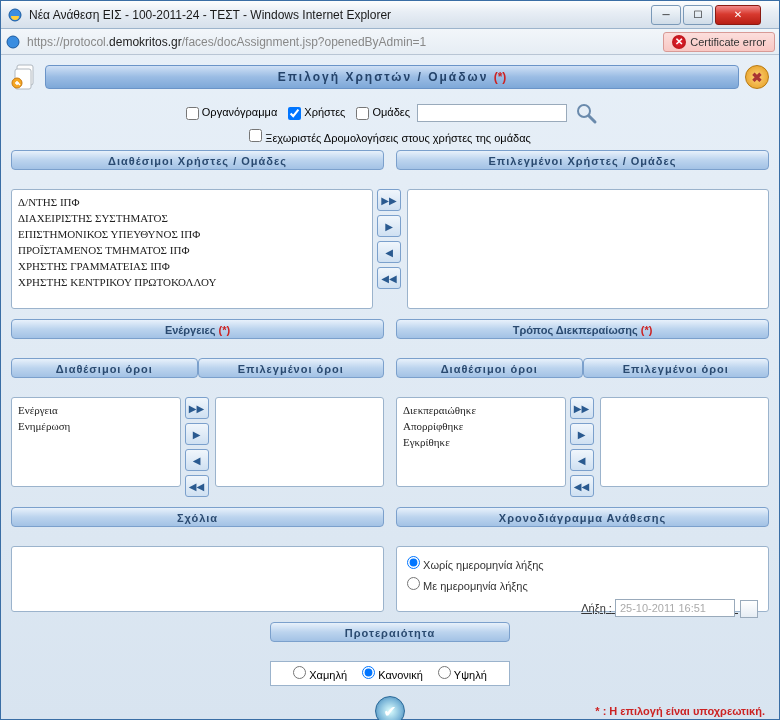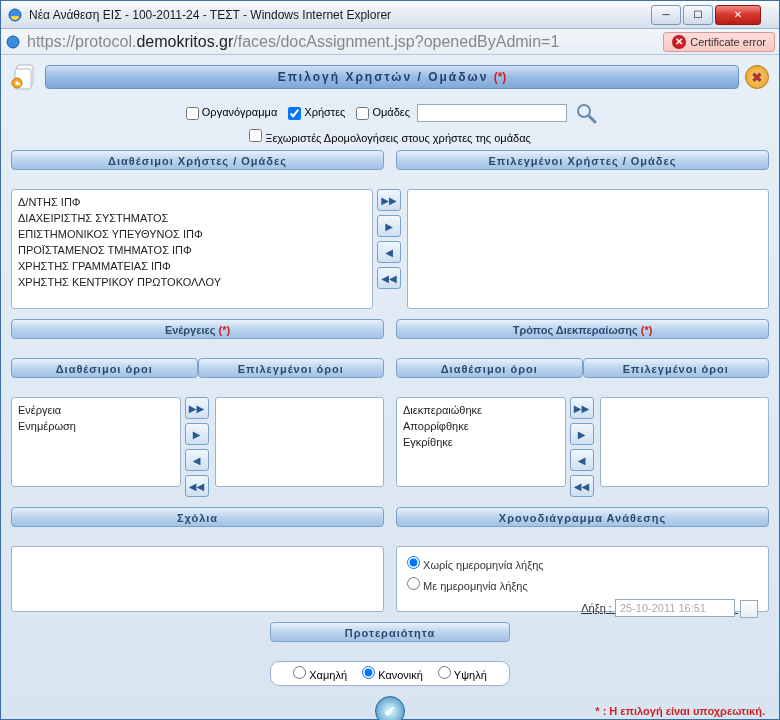--- a/index.html
+++ b/index.html
@@ -9,21 +9,21 @@
   .window { width: 780px; height: 720px; border: 1px solid #3a6ea5; background: linear-gradient(#e8f0f8, #d8e4f0); }
   .titlebar { height: 28px; background: linear-gradient(#fdfefe, #e8eef5 40%, #d6e0eb); border-bottom: 1px solid #9db4cc; display: flex; align-items: center; padding: 0 16px 0 6px; }
   .titlebar .ie-icon { width: 16px; height: 16px; margin-right: 6px; }
   .titlebar .title { flex: 1; color: #1a1a1a; font-size: 12px; }
   .winbtns { display: flex; gap: 2px; margin-right: 2px; }
   .winbtn { width: 30px; height: 20px; border: 1px solid #7a99b8; border-radius: 3px; background: linear-gradient(#f5f9fc, #d0dce8); font-size: 10px; display:flex; align-items:center; justify-content:center; cursor:pointer; }
   .winbtn.close { width: 46px; background: linear-gradient(#f28a8a, #d83a2f 45%, #b81e14); border-color:#8a1a12; color:#fff; }
   
   .addrbar { height: 26px; background: linear-gradient(#f2f6fa, #e6edf4); border-bottom: 1px solid #b8c5d4; display:flex; align-items:center; padding: 0 4px; gap:6px; }
   .addr-icon { width:16px; height:16px; }
-  .addr-url { flex:1; font-size:16px; color:#888; }
+  .addr-url { flex:1; font-size:12px; color:#888; }
   .addr-url .host { color:#222; }
   .cert-err { background: linear-gradient(#fcdedc, #f8c7c3); border:1px solid #d89a96; border-radius:3px; padding:2px 8px; color:#333; display:flex; align-items:center; gap:4px; font-size:11px; }
   .cert-err .xicon { width:14px; height:14px; border-radius:50%; background:radial-gradient(#e23, #a11); color:#fff; font-weight:bold; display:flex; align-items:center; justify-content:center; font-size:10px;}
   
   
   .page { height: calc(720px - 28px - 26px); padding: 8px 10px 6px 10px; overflow:hidden; }
   .docrow { display:flex; align-items:center; gap:6px; margin-bottom:4px;justify-content:center; }
   .docicon { width:28px; height:28px; }
   
   .bar { flex:1; height:24px; background: linear-gradient(#cfe0f5, #9abce4 50%, #7ea8d8); border:1px solid #6a94c8; border-radius:4px; text-align:center; line-height:22px; color:#24436a; font-weight:bold; letter-spacing: 2px; font-size:12px; position:relative; }
@@ -39,41 +39,41 @@
   .subchk { text-align:center; padding-bottom:6px; }
   
   .twocol { display:flex; gap:12px; }
   .col { flex:1; }
   .hdr { height:20px; background: linear-gradient(#e8f1fb, #bcd4ee 50%, #a3c2e5); border:1px solid #7ba0cc; border-radius:4px; text-align:center; line-height:20px; color:#2a4a70; font-weight:bold; font-size:11px; margin-bottom:19px;}
   .hdr.small { font-size:11px; letter-spacing:1px; }
   .hdr .req { color:#c22; }
   
   .listbox { height:120px; background:#fff; border:1px solid #9bb3cc; border-radius:3px; padding:4px 6px; overflow:auto; font-size:11px; color:#222; }
   .listbox.short { height:90px; }
-  .listbox .item { padding:2px 0; cursor:pointer; }
+  .listbox .item { padding:2px 0; cursor:pointer;font-family:Liberation Serif, serif; }
   
   .pickrow { display:flex; gap:4px; }
   .pickrow .listbox { flex:1; }
   .btncol { width:26px; display:flex; flex-direction:column; gap:4px; padding-top:0; }
   .pbtn { width:24px; height:22px; border:1px solid #7ba0cc; border-radius:3px; background:linear-gradient(#f0f6fc,#cfe0f2); color:#2a5a90; display:flex; align-items:center; justify-content:center; font-size:10px; cursor:pointer; }
   
   .sect { margin-top:10px; }
   .inner2 { display:flex; }
   .inner2 > div { flex:1; }
   
   .commentbox { height:66px; background:#fff; border:1px solid #9bb3cc; border-radius:3px; }
   
   .schedbox { height:66px; background:#fff; border:1px solid #9bb3cc; border-radius:3px; padding:6px 10px; font-size:11px; color:#333;}
   .schedbox .rrow { padding:3px 0; }
   .schedbox .dater { text-align:right; padding-top:4px;text-decoration:underline; }
   .dateinp { width:120px; height:18px; border:1px solid #9ab; color:#aaa; padding:0 4px; font-size:11px; }
   .cal { display:inline-block; width:18px; height:18px; border:1px solid #9ab; background:linear-gradient(#fff,#e6edf4); vertical-align:middle; margin-left:2px; cursor:pointer;}
   
   .prio { width:240px; margin:10px auto 6px; }
-  .prioopts { background:#fff; border:1px solid #9bb3cc; border-radius:9px; padding:4px 12px; text-align:center; }
+  .prioopts { background:#fff; border:1px solid #9bb3cc; border-radius:0; padding:4px 12px; text-align:center; }
   .prioopts label { margin:0 6px; }
   
   .footer { display:flex; align-items:center; justify-content:center; position:relative; padding:4px 0; }
   .okbtn { width:30px; height:30px; border-radius:50%; background:radial-gradient(#dff,#7ab5d8 60%,#2a6a9a); border:1px solid #2a6a9a; display:flex; align-items:center; justify-content:center; color:#fff; font-size:16px; cursor:pointer;}
   .reqnote { position:absolute; right:4px; color:#c22; font-size:11px; font-weight:bold;}
 </style>
 </head>
 <body>
 
 <div class="window">

